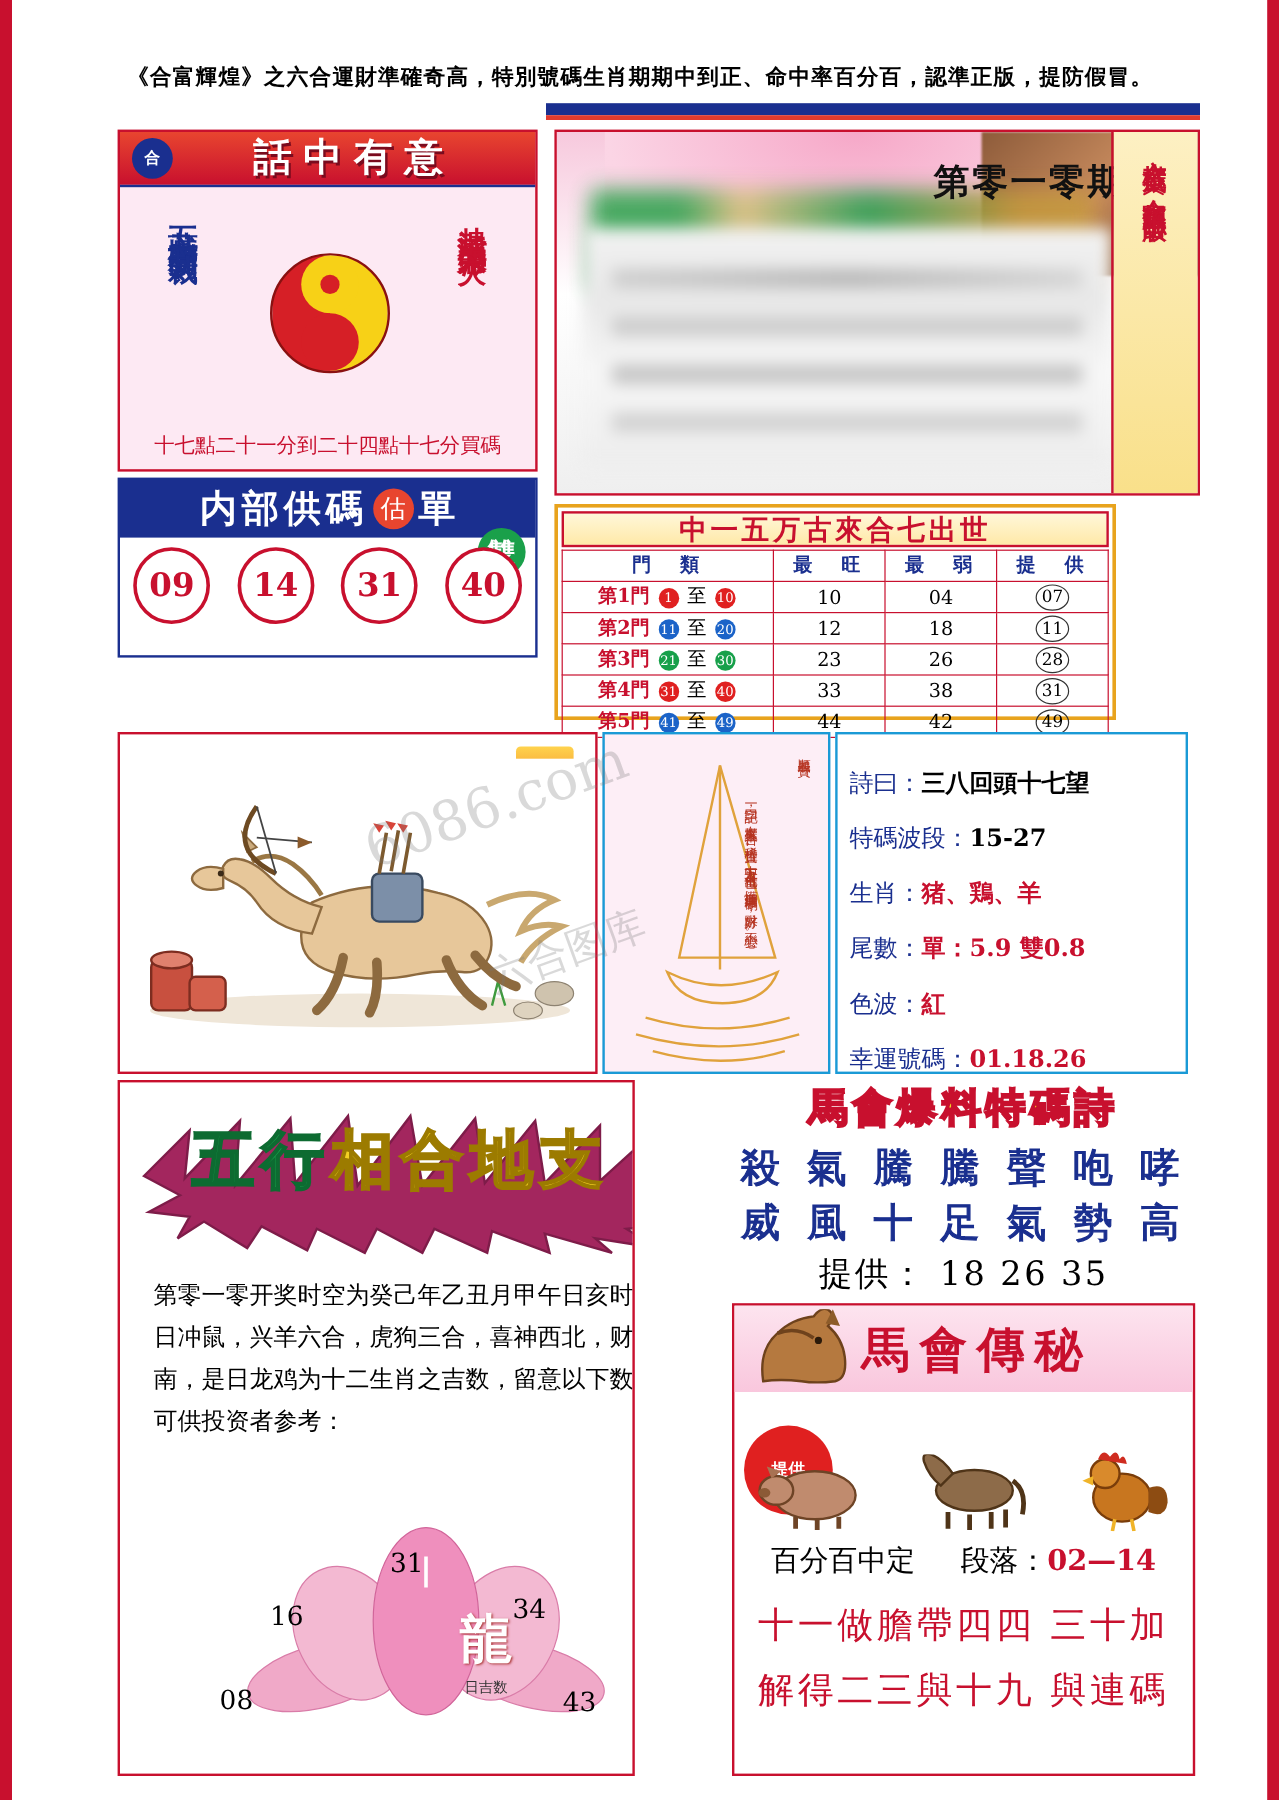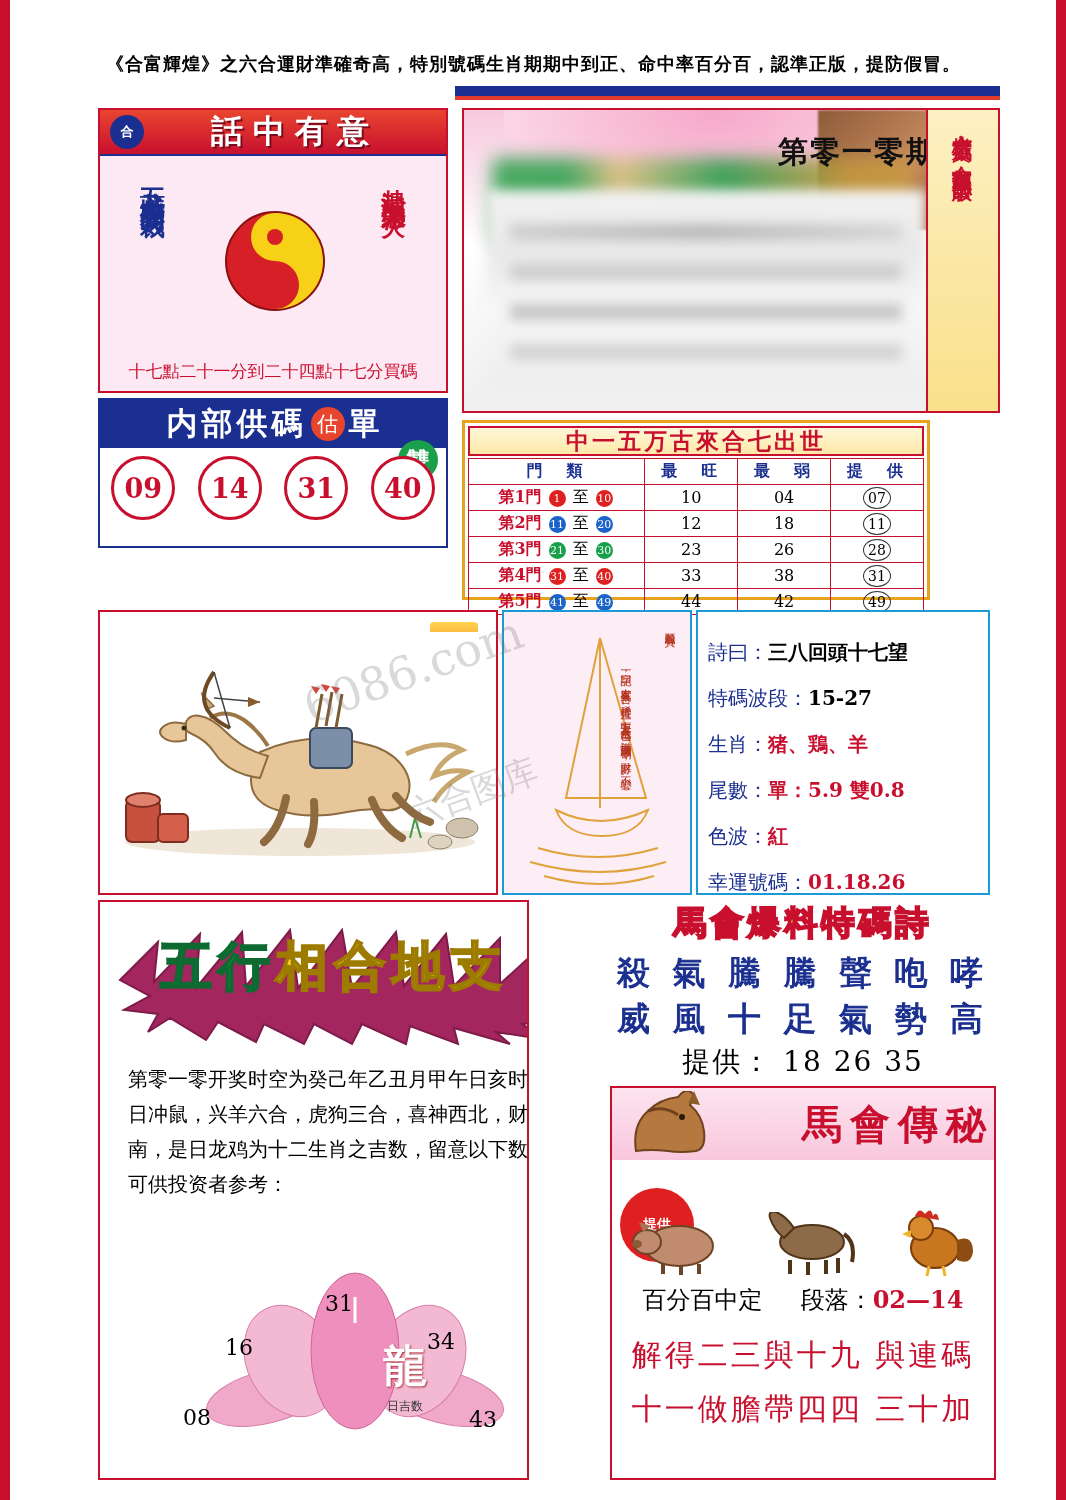--- a/index.html
+++ b/index.html
@@ -280,21 +280,21 @@
   .mh-box{
     position:absolute;left:600px;top:1086px;width:386px;height:394px;
     border:2px solid #c8102e;box-sizing:border-box;background:#fff;overflow:hidden;
   }
   .mh-head{
     position:absolute;left:0;top:0;width:382px;height:72px;
     background:linear-gradient(#fde4ef,#f9c7dd);
     display:flex;align-items:center;
   }
   .mh-head .txt{
-    flex:1;text-align:right;font-family:"DejaVu Serif","Liberation Serif",serif;
+    flex:1;text-align:left;font-family:"DejaVu Serif","Liberation Serif",serif;
     font-size:40px;font-weight:bold;color:#c8102e;letter-spacing:8px;
   }
   .zodiac-row{
     position:absolute;left:0;top:78px;width:382px;height:110px;
     display:flex;align-items:flex-end;justify-content:space-around;
   }
   .seal{
     position:absolute;left:8px;top:100px;width:74px;height:74px;border-radius:50%;
     background:#e02020;color:#fff;display:flex;align-items:center;justify-content:center;
     font-size:14px;font-weight:bold;
@@ -582,22 +582,22 @@
       </svg>
     </div>
 
     <div class="mh-line">
       <span>百分百中定</span>
       &nbsp;&nbsp;&nbsp;
       <span>段落：</span><span class="red">02—14</span>
     </div>
 
     <div class="mh-poem">
+      <div>十一做膽帶四四 三十加</div>
       <div>解得二三與十九 與連碼</div>
-      <div>十一做膽帶四四 三十加</div>
     </div>
   </div>
 
   <div class="watermark">
     <span>6086.com</span>
     <span class="wm2">六合图库</span>
   </div>
 
 </div>
 

